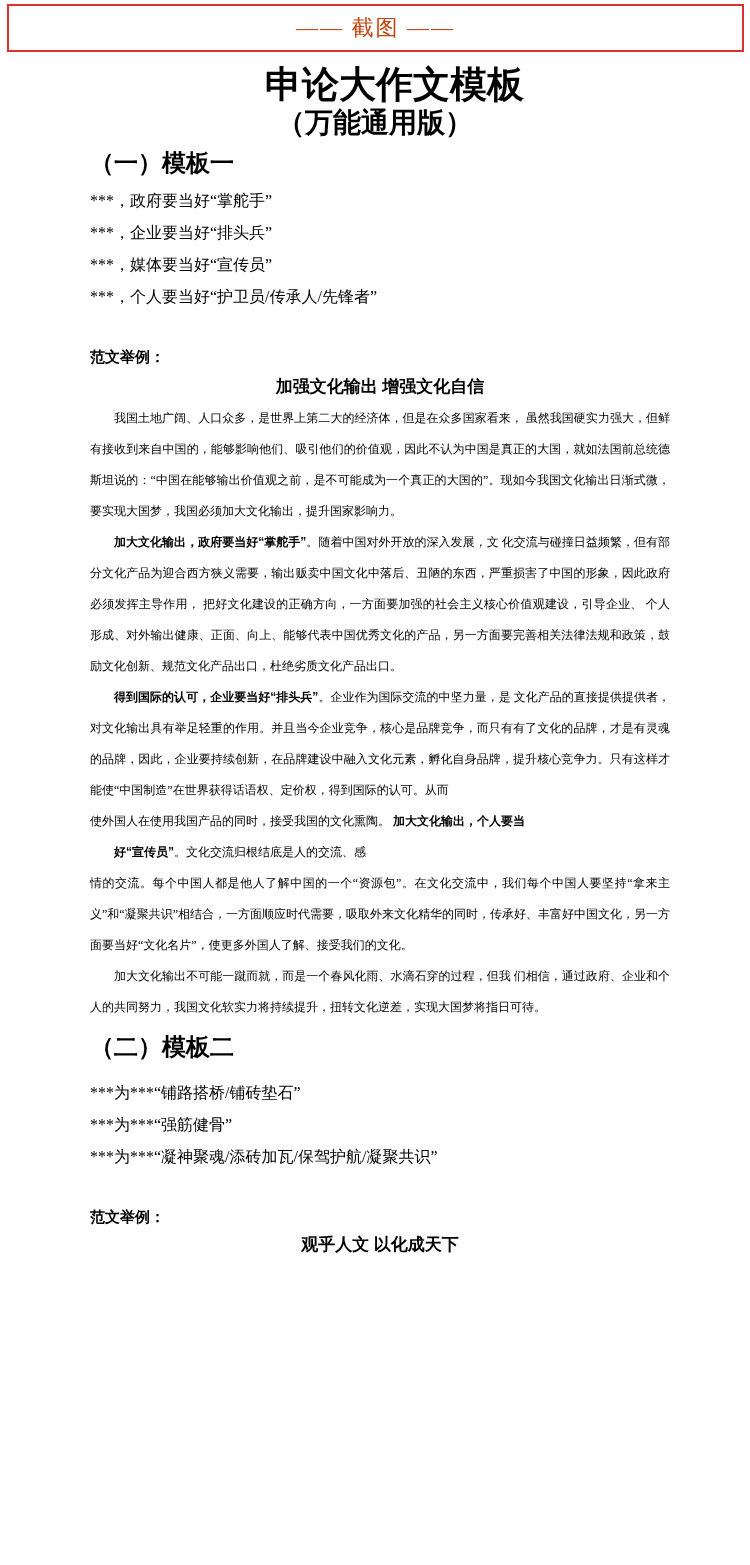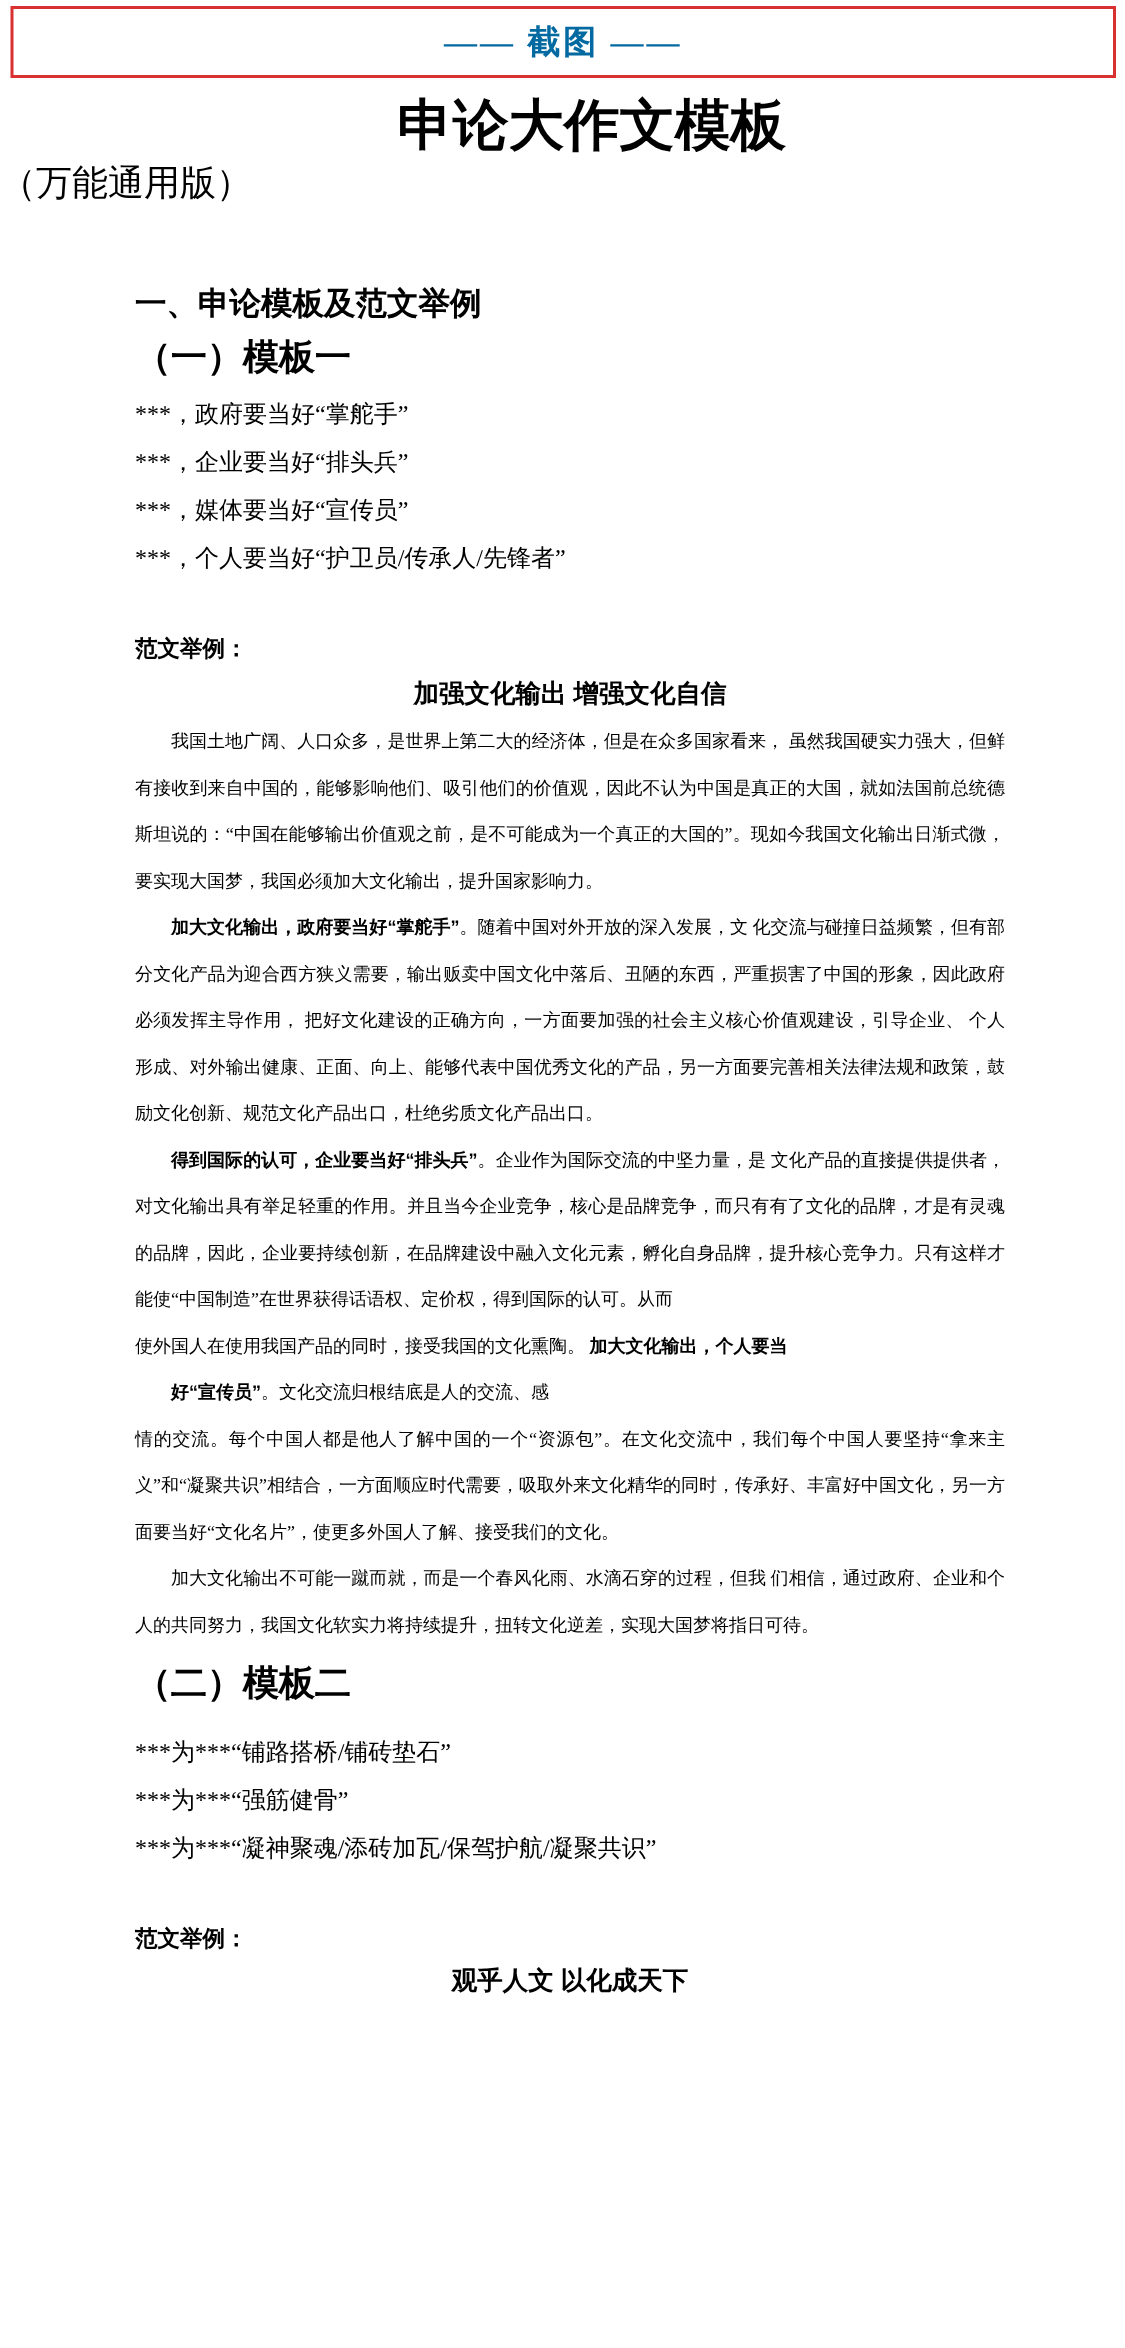--- a/index.html
+++ b/index.html
@@ -13,40 +13,41 @@
   .page { position: relative; width: 750px; height: 1565px; background: #ffffff; }
 
   
   .clip-banner {
     margin: 4px 6px 0 7px;
     height: 48px;
     border: 2px solid #d93030;
     display: flex; align-items: center; justify-content: center;
   }
   .clip-banner-text {
-    color: #0369a1;
+    color: #c2410c;
     font-size: 22px;
-    font-weight: bold;
+    font-weight: normal;
     letter-spacing: 2px;
     font-family: "Liberation Serif", "DejaVu Serif", serif;
   }
 
   
   .doc-title {
     margin-top: 11px;
     text-align: center;
     font-size: 37px;
     line-height: 44px;
     font-weight: bold;
     padding-left: 39px;
   }
   .doc-subtitle {
-    font-size: 24px;
+    text-align: center;
+    font-size: 28px;
     line-height: 32px;
-    font-weight: normal;
+    font-weight: bold;
   }
 
   .content { margin: 0 80px 0 90px; }
 
   .h-sans { font-family: "Liberation Sans", "DejaVu Sans", sans-serif; font-weight: bold; }
 
   .section-heading {
     margin-top: 52px;
     font-size: 21px;
     line-height: 24px;
@@ -104,21 +105,20 @@
 
   <div class="clip-banner">
     <span class="clip-banner-text">—— 截图 ——</span>
   </div>
 
   <div class="doc-title">申论大作文模板</div>
   <div class="doc-subtitle">（万能通用版）</div>
 
   <div class="content">
 
-    <div class="section-heading h-sans">一、申论模板及范文举例</div>
 
     <div class="sub-heading h-sans">（一）模板一</div>
 
     <div class="star-list">
       <div class="star-item">***，政府要当好“掌舵手”</div>
       <div class="star-item">***，企业要当好“排头兵”</div>
       <div class="star-item">***，媒体要当好“宣传员”</div>
       <div class="star-item">***，个人要当好“护卫员/传承人/先锋者”</div>
     </div>
 

